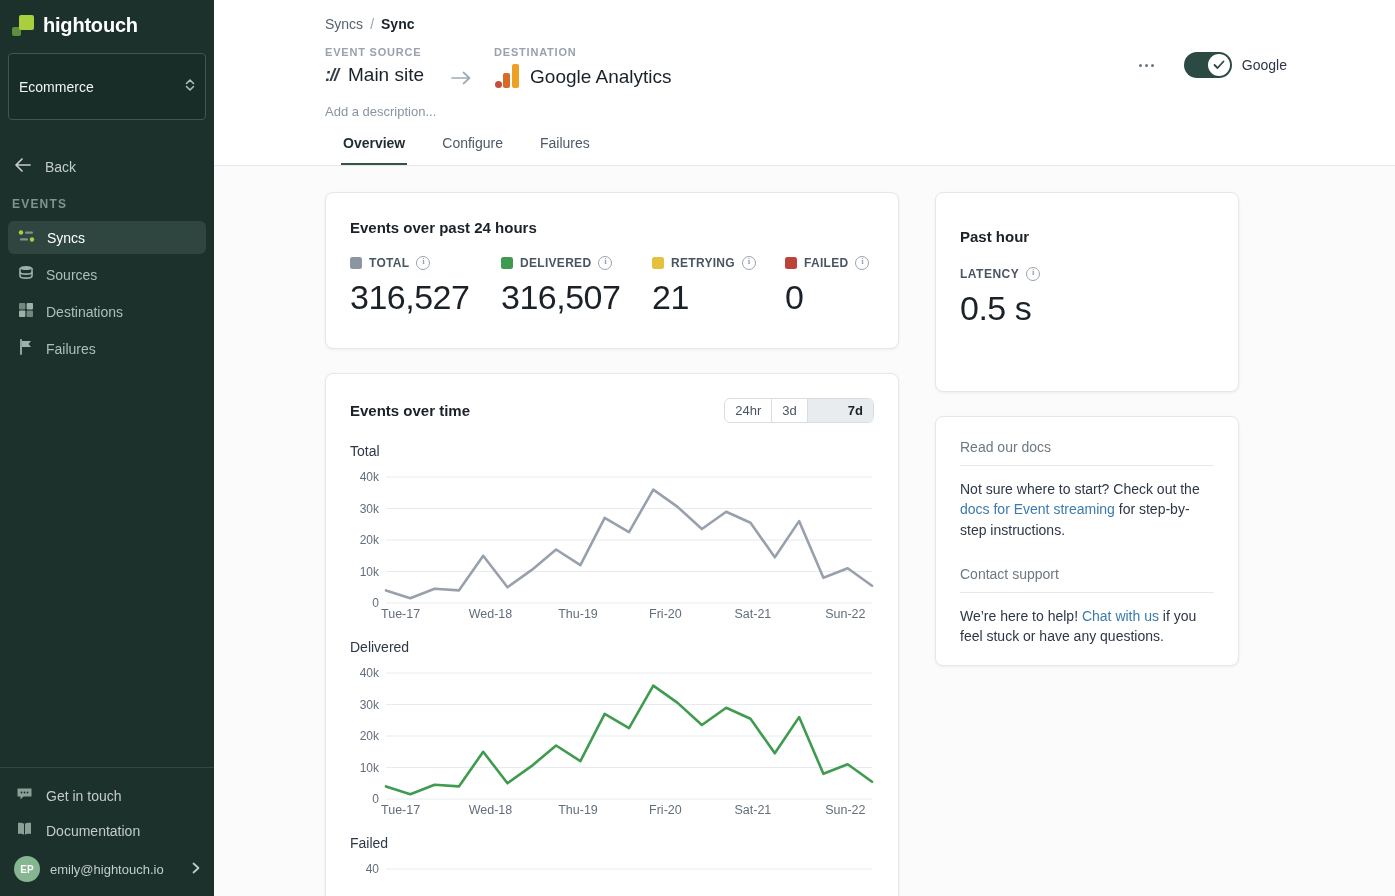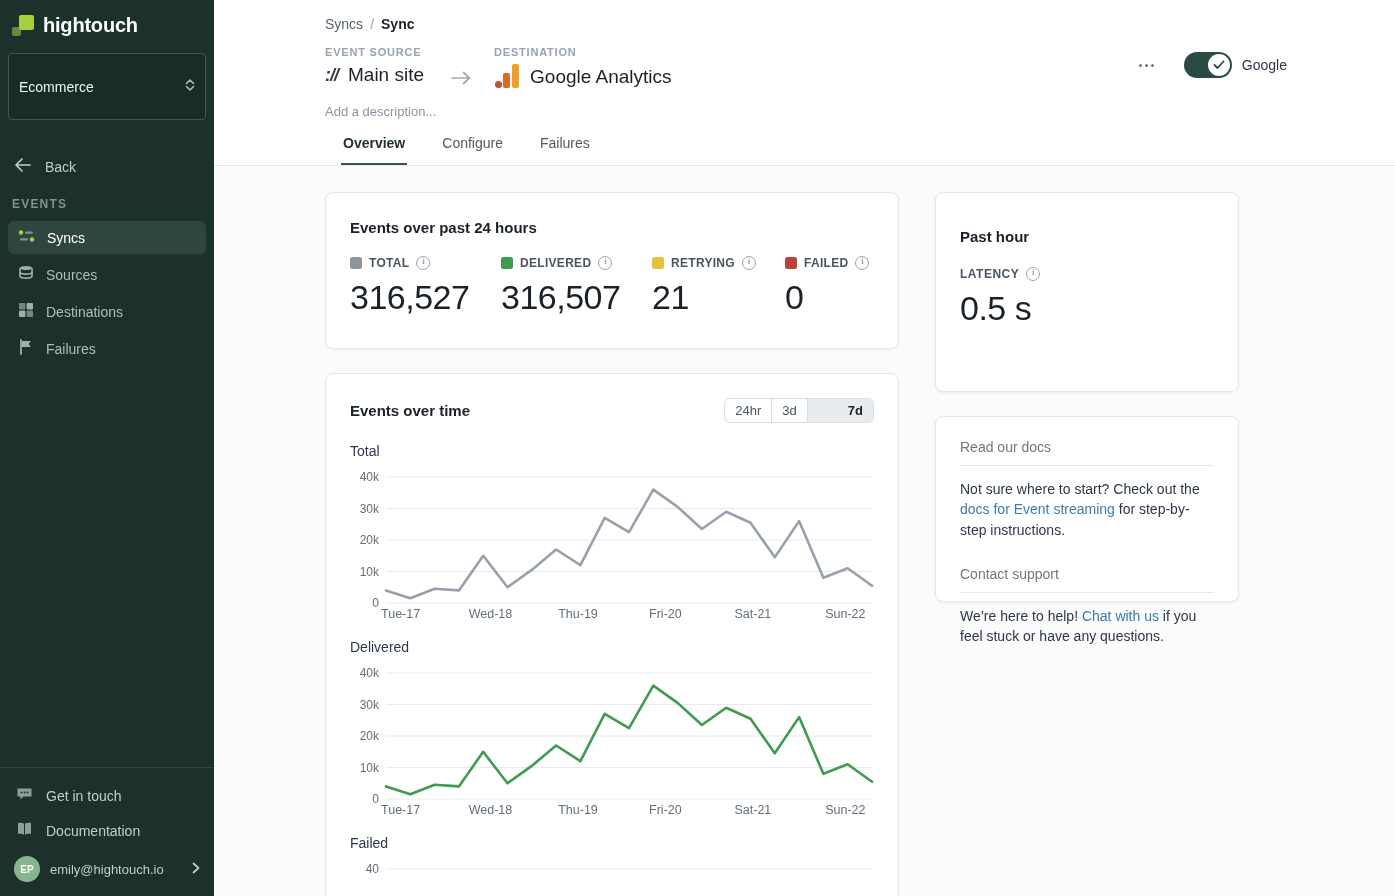--- a/index.html
+++ b/index.html
@@ -88,21 +88,21 @@
   .chart-card { padding:24px; }
   .chart-head { display:flex; align-items:center; justify-content:space-between; }
   .segmented { display:flex; border:1px solid #D8DDE3; border-radius:6px; overflow:hidden; background:#fff; }
   .segment { font-size:13px; color:#4A5564; padding:4px 10px; cursor:pointer; border-right:1px solid #D8DDE3; }
   .segment:last-child { border-right:none; }
   .segment.active { background:#E9ECEF; color:#1A2129; font-weight:700;padding-left:40px; }
   .chart-block { margin-top:20px; }
   .chart-block + .chart-block { margin-top:14px; }
   .chart-subtitle { font-size:14px; font-weight:500; color:#2D3748; margin-bottom:6px; }
 
-  .docs-card { padding:22px 24px; height:186px; }
+  .docs-card { padding:22px 24px; height:250px; }
   .side-heading { font-size:14px; color:#6E7881; }
   .side-divider { border:none; border-top:1px solid #E5E8EC; margin:10px 0 13px 0; }
   .side-text { font-size:14px; color:#2D3748; line-height:1.45; }
   .side-link { color:#3B7BAE; cursor:pointer; }
   .support-block { margin-top:26px; }
 
   svg text { font-family:"Liberation Sans", sans-serif; }
 </style>
 </head>
 <body>

